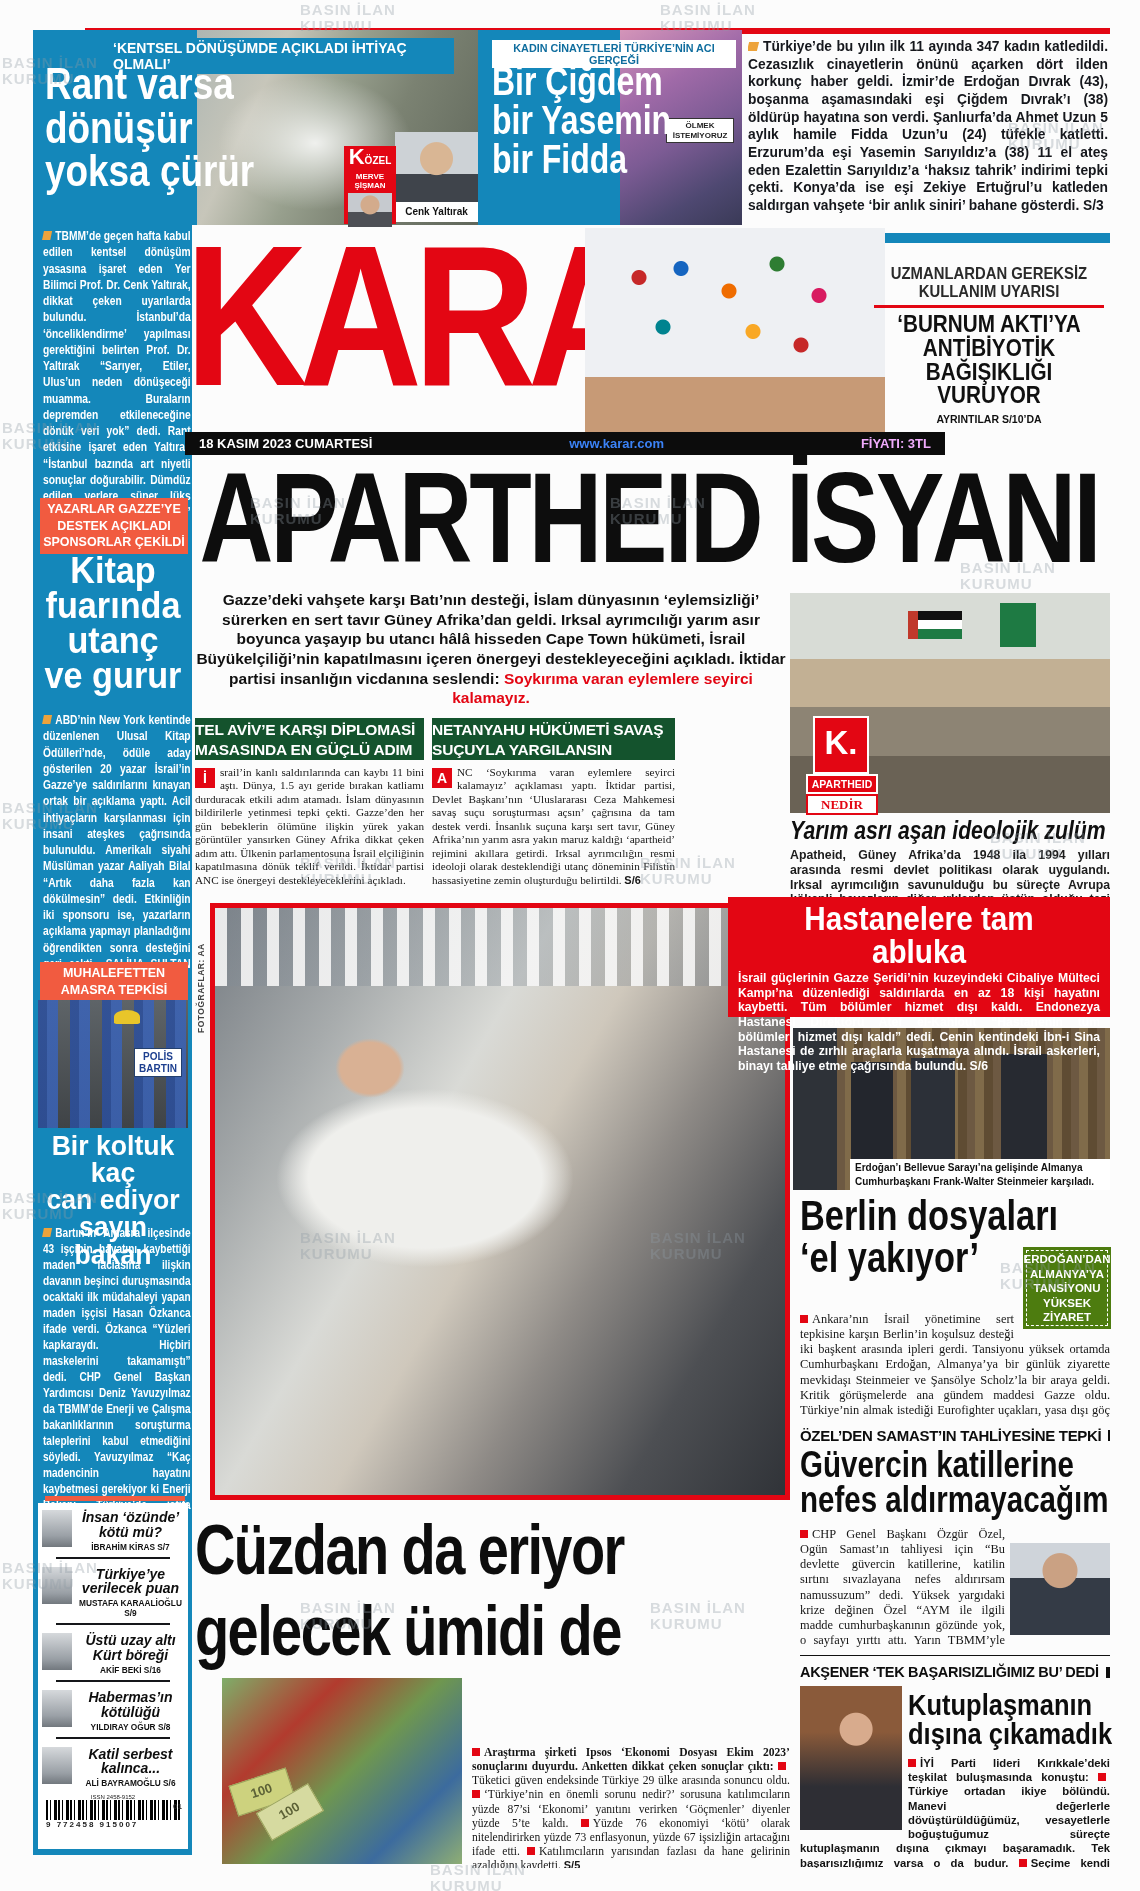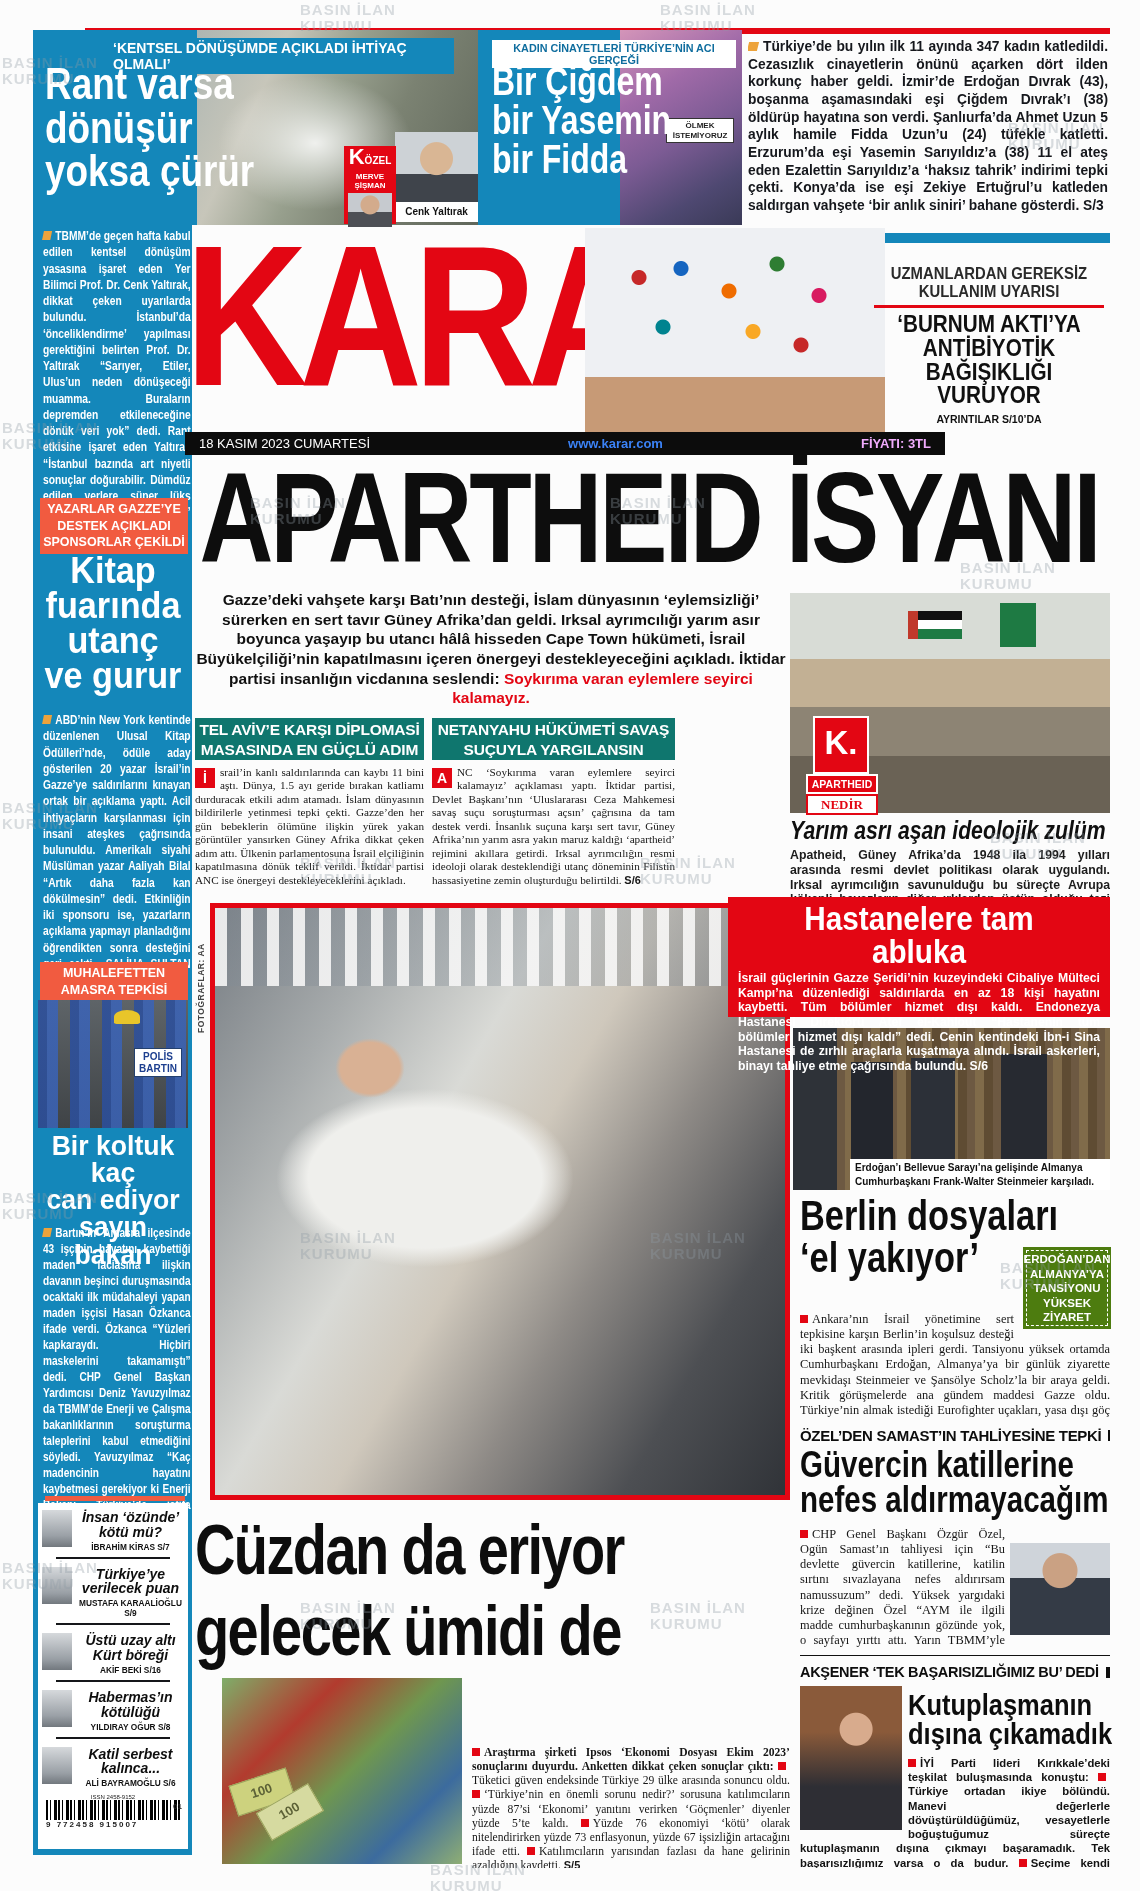--- a/index.html
+++ b/index.html
@@ -12,21 +12,21 @@
       white-space:pre-line;letter-spacing:1px;pointer-events:none}
   .sx8{transform:scaleX(.8);transform-origin:left top}
   .sx82{transform:scaleX(.82);transform-origin:left top}
   .sx85{transform:scaleX(.85);transform-origin:left top}
   .sx9{transform:scaleX(.9);transform-origin:left top}
   .ctr{transform-origin:center top !important}
   .whead{color:#fff;font-weight:800;line-height:.97}
   .obody{color:#fff;font-weight:700;text-align:justify;line-height:1.3}
   .serif{font-family:"Liberation Serif",serif;text-align:justify;color:#161616}
   .obox{background:#f15b40;color:#fff;font-weight:800;text-align:center;line-height:1.32}
-  .blabel{background:#0f766e;color:#fff;font-weight:800;text-align:center;line-height:1.3;letter-spacing:-.2px}
+  .blabel{background:#14532d;color:#fff;font-weight:800;line-height:1.3;letter-spacing:-.2px}
   .dcap{float:left;width:20px;height:20px;background:#e30613;color:#fff;font:800 14px/20px "Liberation Sans",sans-serif;
         text-align:center;margin:2px 5px 1px 0}
   .rsq{display:inline-block;width:8px;height:8px;background:#e30613;margin-right:4px}
   .flag{display:inline-block;width:10px;height:9px;background:#eda33b;transform:skewX(-14deg);margin-right:5px}
   .kbar{display:flex;align-items:center}
   .kbar .ktxt{font-weight:900;font-size:15px;letter-spacing:-.3px;color:#0d0d0d;white-space:nowrap}
   .kbar .bar{flex:1;height:11px;background:#0d0d0d;margin-left:7px}
   .ph{background-color:#b9bcb9}
   .cap{background:#fff;color:#111;font-weight:700}
   .sref{font-family:"Liberation Sans",sans-serif;font-weight:800;font-size:11px}
@@ -123,21 +123,21 @@
     <div class="pre ctr sx9" style="font-weight:700;font-size:16.5px;line-height:1.1;color:#2a2a2a">UZMANLARDAN GEREKSİZ
 KULLANIM UYARISI</div>
     <div style="width:230px;height:3px;background:#e30613;margin:5px auto"></div>
     <div class="pre ctr sx9" style="font-weight:900;font-size:23px;line-height:1.03;color:#101010">‘BURNUM AKTI’YA
 ANTİBİYOTİK
 BAĞIŞIKLIĞI
 VURUYOR</div>
     <div style="font-weight:800;font-size:10.5px;margin-top:5px;color:#101010">AYRINTILAR S/10’DA</div>
   </div>
   <div class="abs" style="left:185px;top:432px;width:760px;height:23px;background:#0c0c0c;display:flex;justify-content:space-between;align-items:center;padding:0 14px;box-sizing:border-box;z-index:4">
-    <span style="color:#fff;font-weight:400;font-size:13px">18 KASIM 2023 CUMARTESİ</span>
+    <span style="color:#fff;font-weight:700;font-size:13px">18 KASIM 2023 CUMARTESİ</span>
     <span style="color:#3b82f6;font-weight:700;font-size:13px">www.karar.com</span>
     <span style="color:#f0abfc;font-weight:700;font-size:13px">FİYATI: 3TL</span>
   </div>
 
   <div class="abs ctr sx8" style="left:69px;top:452px;width:1160px;font-weight:900;font-size:128px;line-height:132px;letter-spacing:-4px;color:#0d0d0d;text-align:center;white-space:nowrap">APARTHEID İSYANI</div>
   <div class="abs" style="left:195px;top:590px;width:592px;font-weight:800;font-size:15.5px;line-height:1.27;color:#101010;text-align:center"><span>Gazze’deki vahşete karşı Batı’nın desteği, İslam dünyasının ‘eylemsizliği’ sürerken en sert tavır Güney Afrika’dan geldi. Irksal ayrımcılığı yarım asır boyunca yaşayıp bu utancı hâlâ hisseden Cape Town hükümeti, İsrail Büyükelçiliği’nin kapatılmasını içeren önergeyi destekleyeceğini açıkladı. İktidar partisi insanlığın vicdanına seslendi: </span><span style="color:#e30613;font-weight:900">Soykırıma varan eylemlere seyirci kalamayız.</span></div>
 
   <div class="abs ph" style="left:790px;top:593px;width:320px;height:220px;background:linear-gradient(180deg,#d8dcd6 0 30%,#c2b094 30% 52%,#8d8474 52% 74%,#6a6255 74% 100%)">
     <div style="position:absolute;left:118px;top:18px;width:44px;height:28px;background:linear-gradient(180deg,#111 0 33%,#fff 33% 66%,#1e7a43 66%);border-left:10px solid #c0392b"></div>
     <div style="position:absolute;left:210px;top:10px;width:36px;height:44px;background:#1e7a43"></div>

